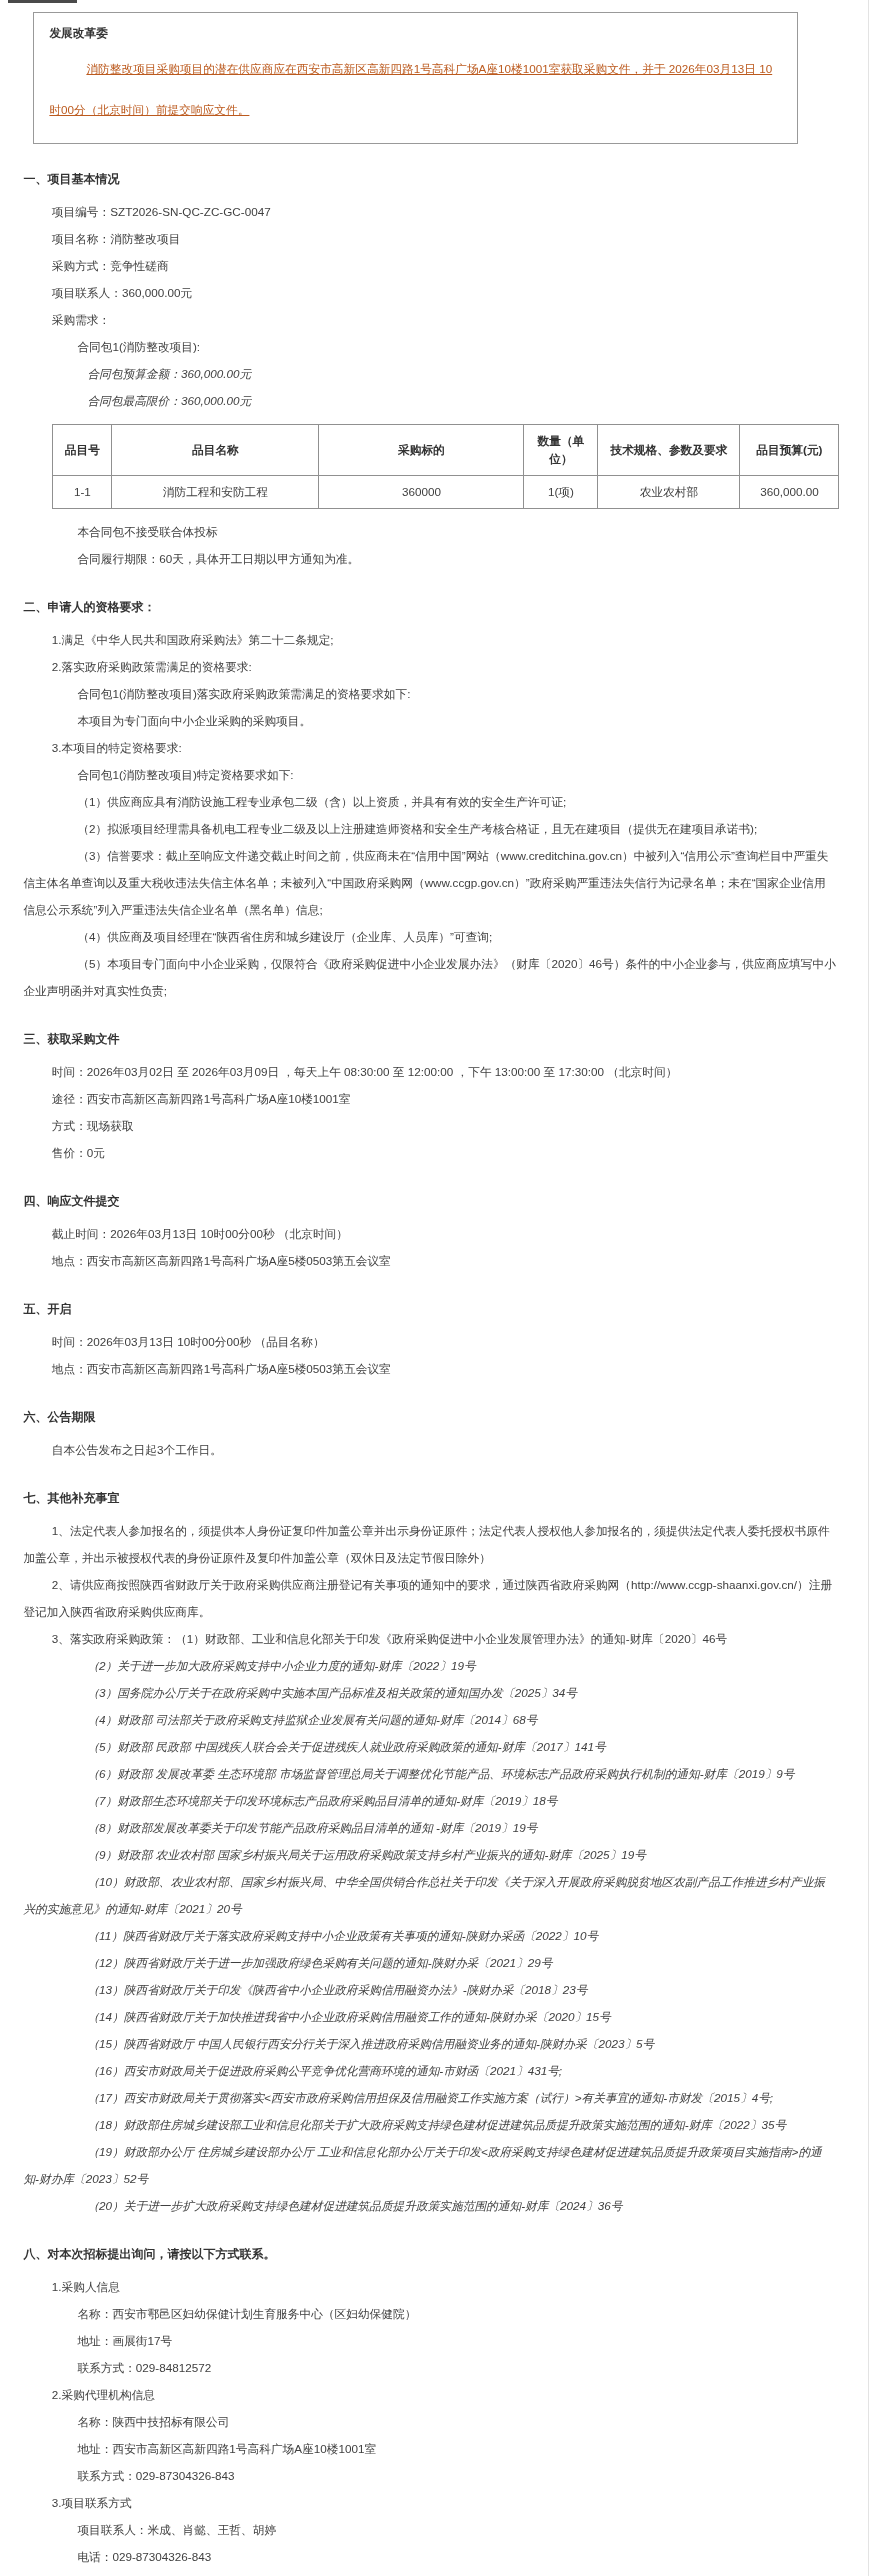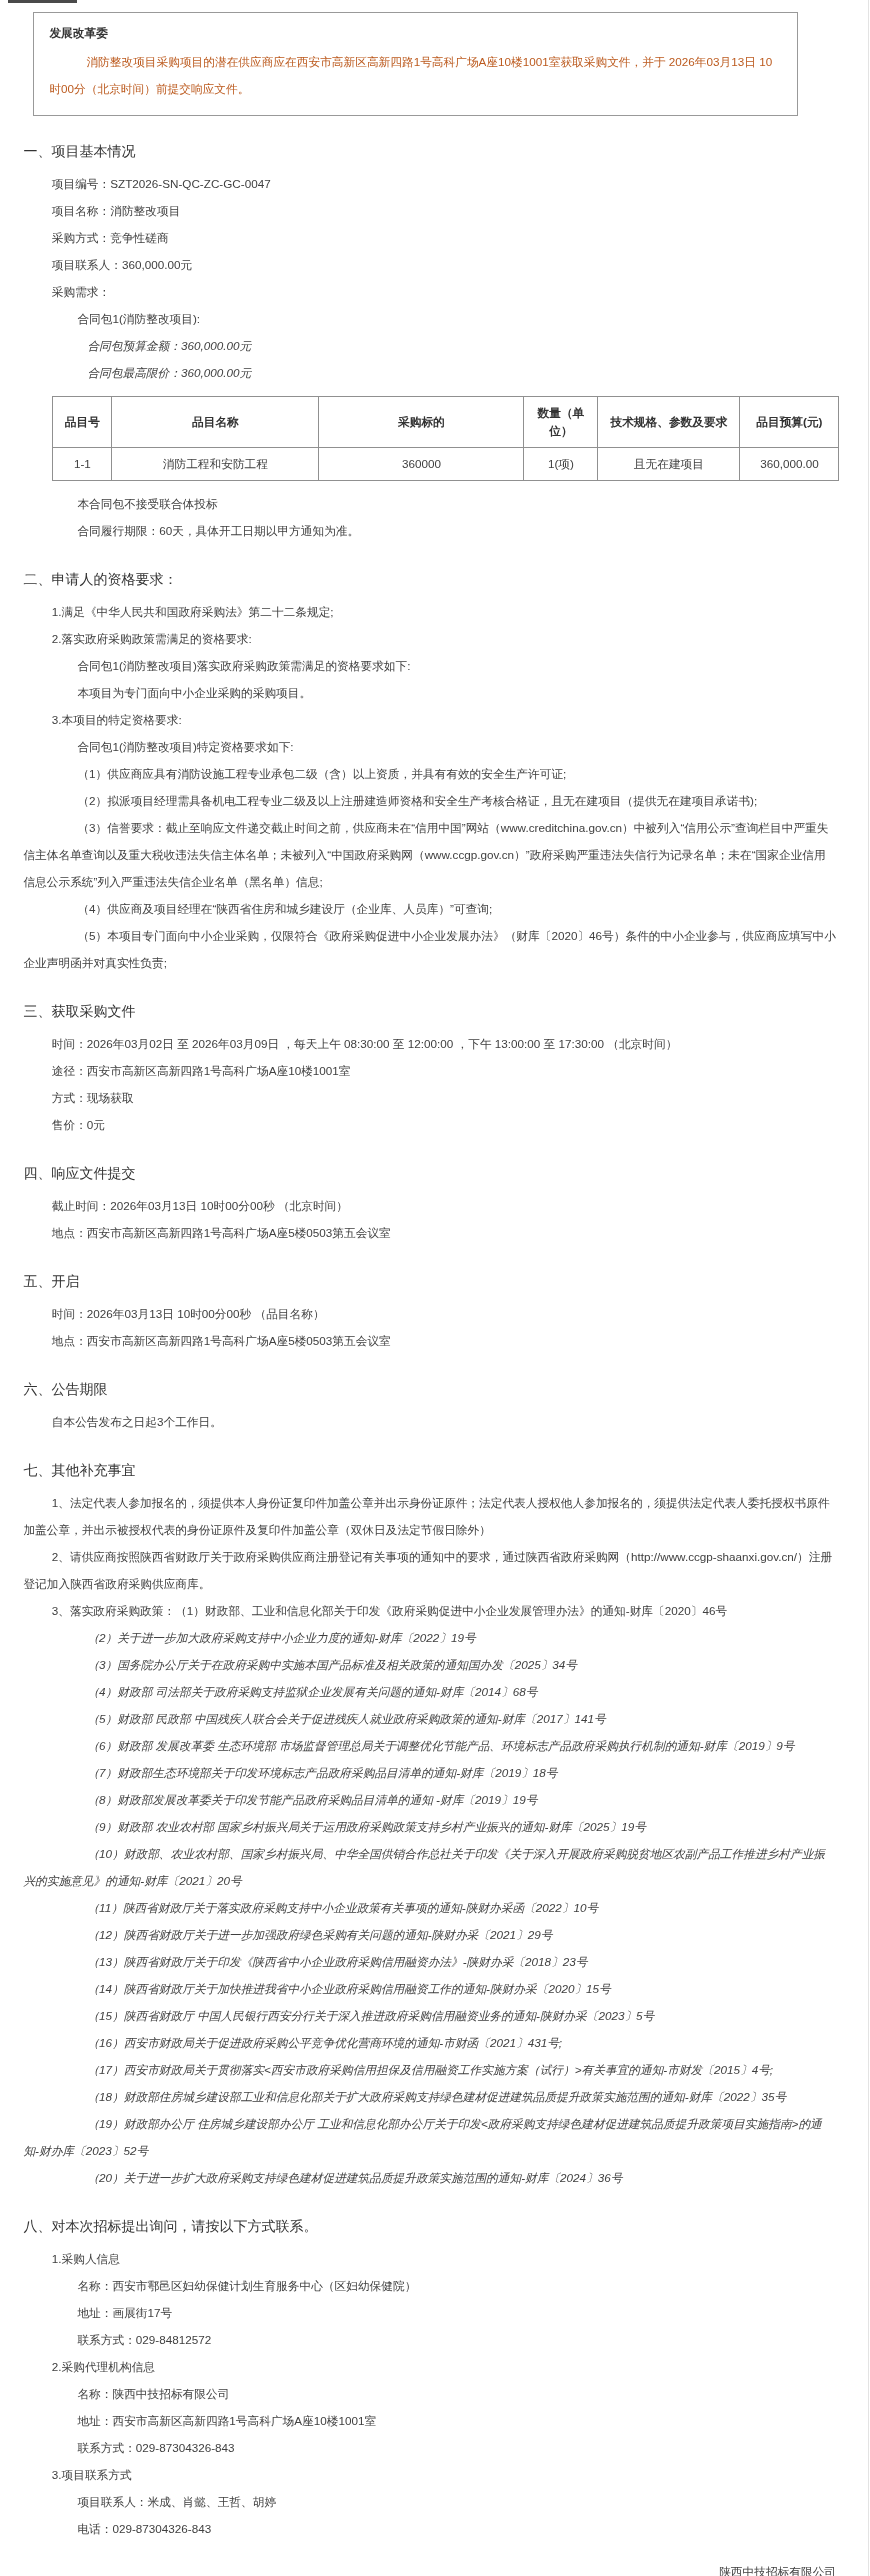--- a/index.html
+++ b/index.html
@@ -14,24 +14,24 @@
   .artifact-bar { position:absolute; top:0; left:8.4px; width:69px; height:2.5px; background:#4a4a4a; }
   .right-edge { position:absolute; top:0; right:0.8px; width:0.8px; height:100%; background:#e3e3e3; }
 
   .overview-box {
     margin-left:10px;
     width:733px;
     border:0.8px solid #999;
     padding:6.7px 15px 13.4px 15px;
   }
   .ov-title { font-weight:bold; color:#333; line-height:28.4px; }
-  .ov-body  { line-height:27px; text-indent:37px; color:var(--accent,#bc5a1e); }
+  .ov-body  { line-height:41px; text-indent:37px; color:var(--accent,#bc5a1e);text-decoration:underline; }
 
   .sec-h {
-    font-weight:normal; color:#333; font-size:14px;
+    font-weight:bold; color:#333; font-size:12px;
     line-height:27px; margin:22px 0 5px 0;
   }
   .ln { line-height:27px; }
   .t1 { text-indent:28.4px; }
   .t2 { text-indent:54px; }
   .t3 { text-indent:64px;font-style:italic; }
 
   table.items {
     border-collapse:collapse;
     margin:10px 0 8.4px 29px;
@@ -93,21 +93,21 @@
         <th>采购标的</th>
         <th>数量（单位）</th>
         <th>技术规格、参数及要求</th>
         <th>品目预算(元)</th>
       </tr>
       <tr>
         <td>1-1</td>
         <td>消防工程和安防工程</td>
         <td>360000</td>
         <td>1(项)</td>
-        <td>且无在建项目</td>
+        <td>农业农村部</td>
         <td class="num">360,000.00</td>
       </tr>
     </tbody>
       </table>
 
     <div class="ln t2">本合同包不接受联合体投标</div>
     <div class="ln t2">合同履行期限：60天，具体开工日期以甲方通知为准。</div>
   </div>
 
   <div>

